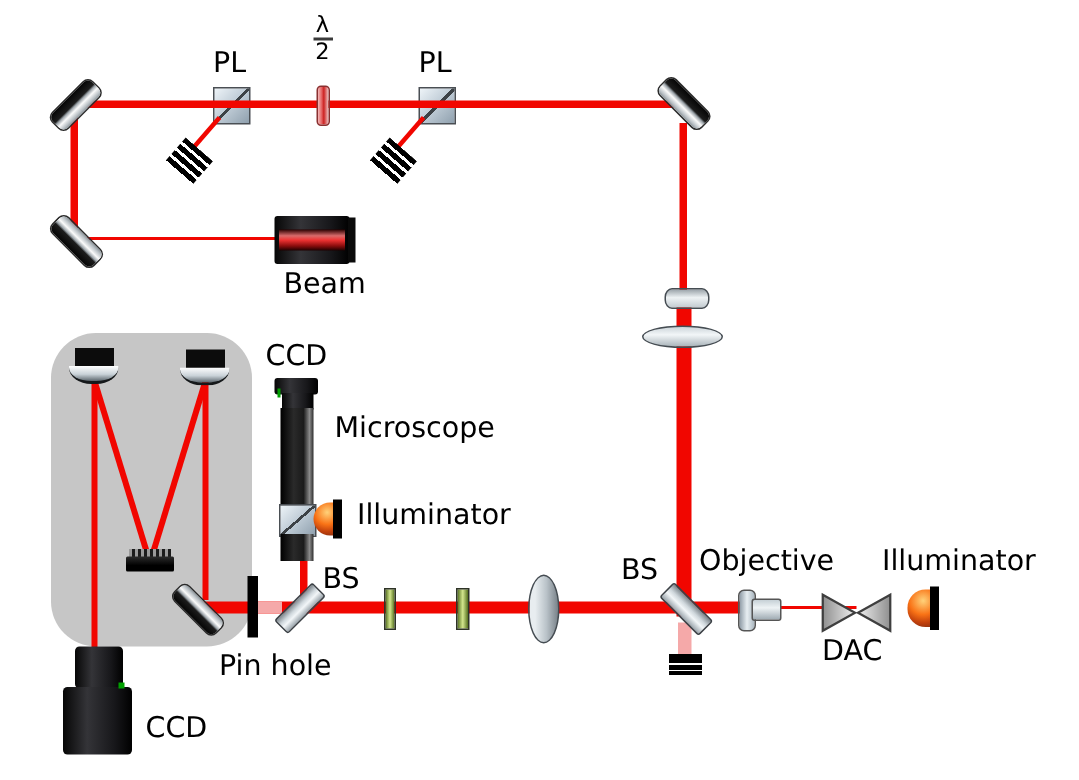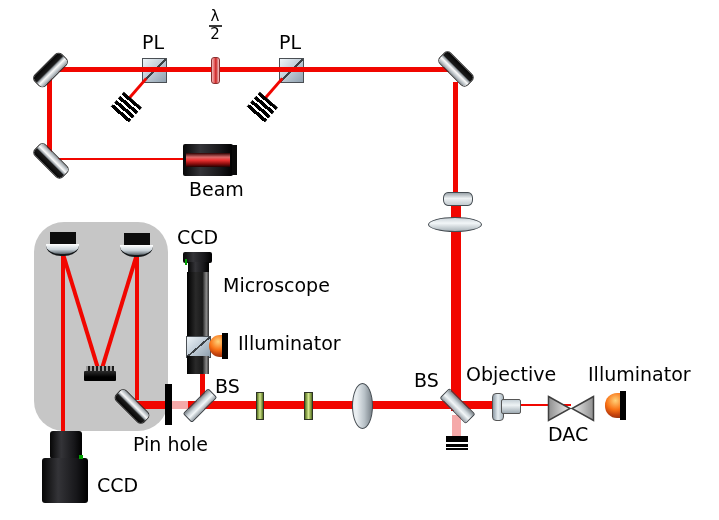--- a/index.html
+++ b/index.html
@@ -157,16 +157,16 @@
   </div>
   <span class="lbl" style="left:189px;top:180px;">Beam</span>
   <span class="lbl" style="left:177px;top:228px;">CCD</span>
   <span class="lbl" style="left:223px;top:276px;">Microscope</span>
   <span class="lbl" style="left:238px;top:334px;">Illuminator</span>
   <span class="lbl" style="left:215px;top:377px;">BS</span>
   <span class="lbl" style="left:414px;top:371px;">BS</span>
   <span class="lbl" style="left:466px;top:365px;">Objective</span>
   <span class="lbl" style="left:588px;top:365px;">Illuminator</span>
   <span class="lbl" style="left:548px;top:425px;">DAC</span>
-  <span class="lbl" style="left:133px;top:435px;">Pin hole</span>
+  <span class="lbl" style="left:146px;top:435px;">Pin hole</span>
   <span class="lbl" style="left:97px;top:476px;">CCD</span>
 
 </div>
 
 </body></html>

